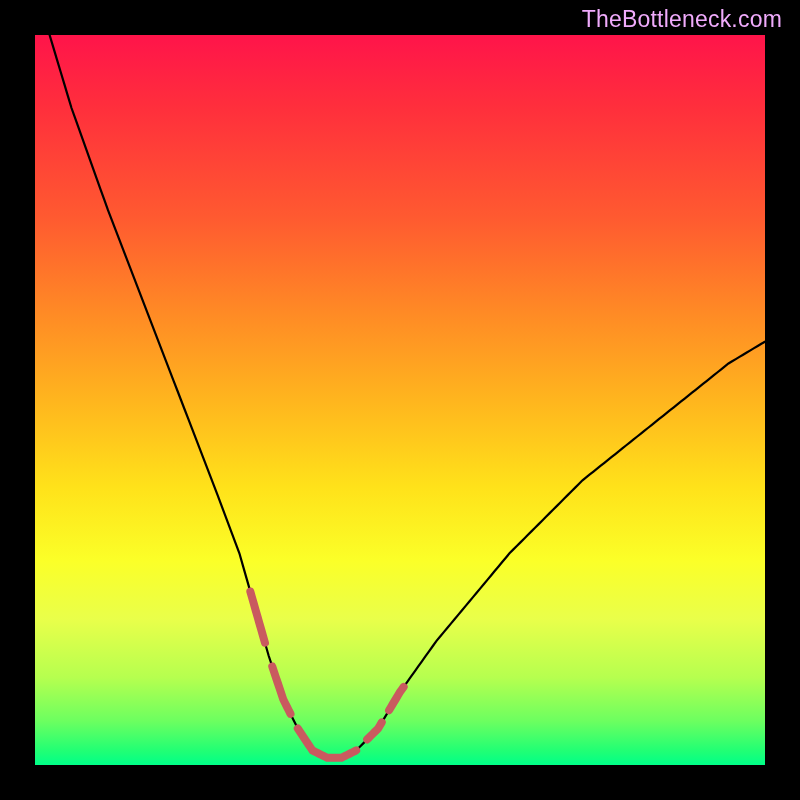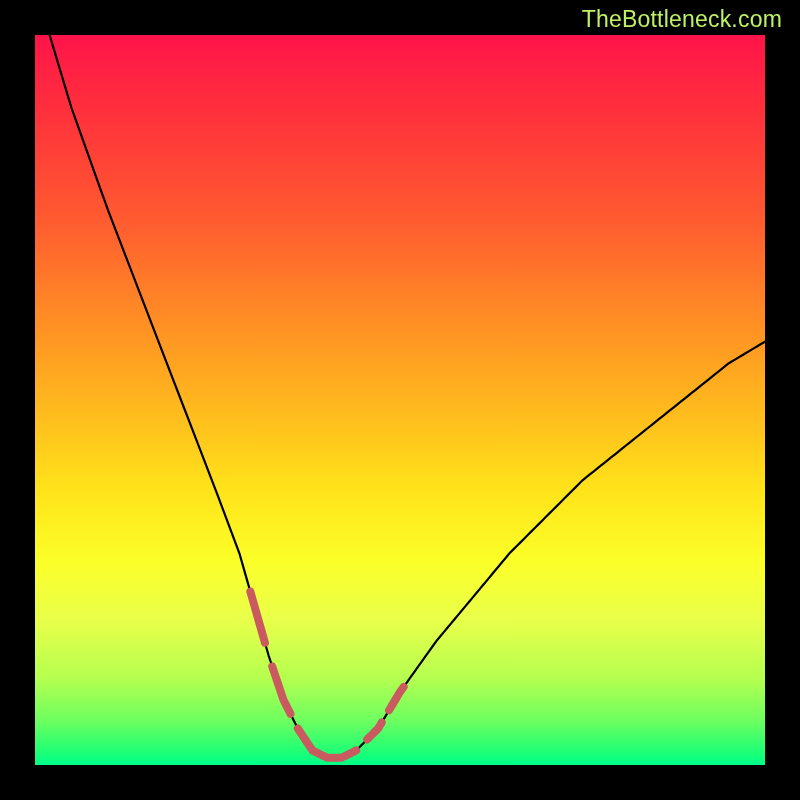--- a/index.html
+++ b/index.html
@@ -37,21 +37,21 @@
       #e9ff4a 80%,
       #b6ff4f 88%,
       #6cff60 94%,
       #22ff74 98%,
       #00ff88 100%);
   }
   .watermark {
     position: absolute;
     top: 6px;
     right: 18px;
-    color: #bef264;
+    color: #f0abfc;
     font-size: 23px;
     font-weight: 500;
     letter-spacing: 0.2px;
     z-index: 3;
   }
   svg.curve {
     position: absolute;
     top: 0;
     left: 0;
     width: 730px;

